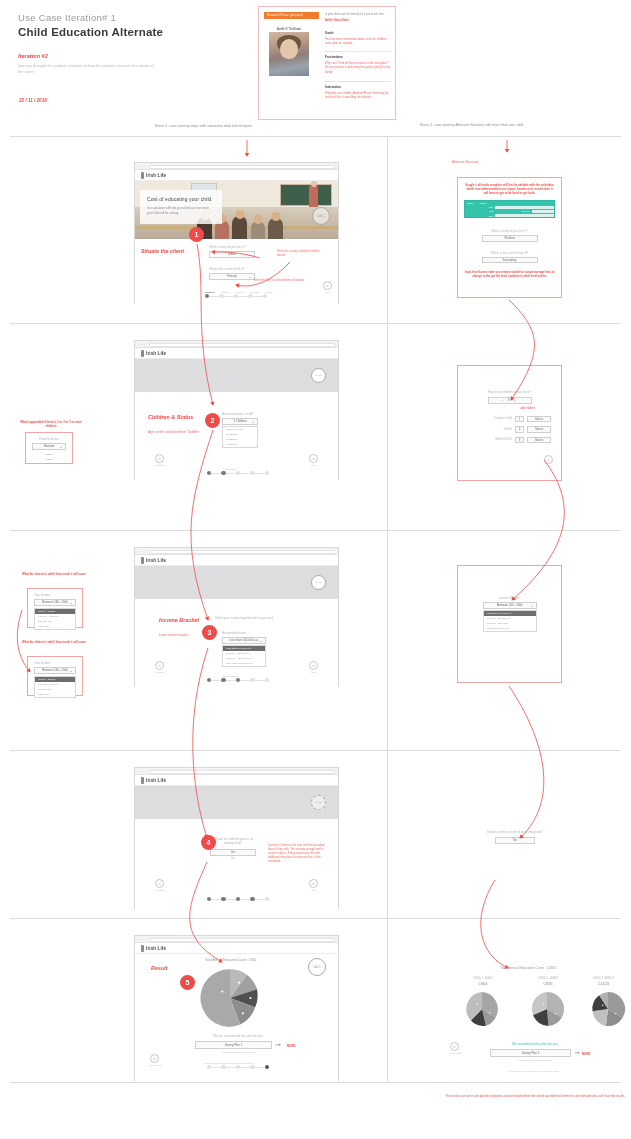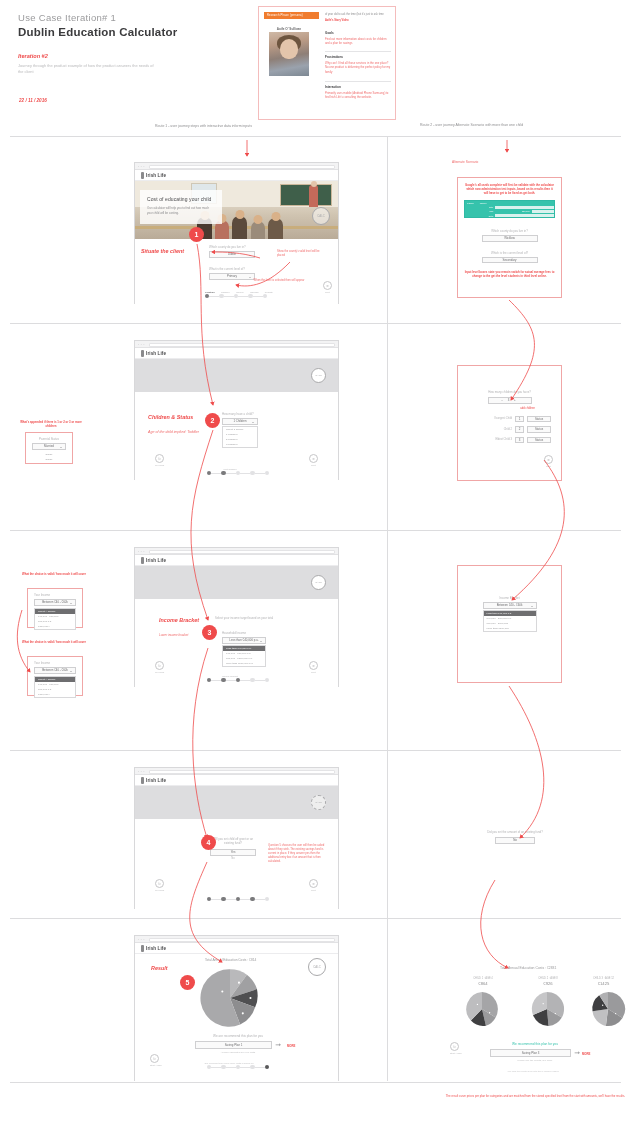--- a/index.html
+++ b/index.html
@@ -108,21 +108,21 @@
   svg.flow { position:absolute; left:0; top:0; width:631px; height:1139px; pointer-events:none; z-index:4; }
   .footer-note { position:absolute; left:443px; top:1094px; width:185px; text-align:center; font-size:2.8px; color:#ef4b4b; line-height:1.6; }
 </style>
 </head>
 <body>
 
 <div class="page">
 
   <div class="hdr">
     <div class="hdr-kicker">Use Case  Iteration# 1</div>
-    <div class="hdr-title">Dublin Education Calculator</div>
+    <div class="hdr-title">Child Education Alternate</div>
     <div class="hdr-iter">Iteration #2</div>
     <div class="hdr-sub">Journey through the product example of how the product answers the needs of the client</div>
     <div class="hdr-date">22 / 11 / 2016</div>
   </div>
 
   <div class="persona">
     <div class="persona-tag">
       <span>Research Phase (persona)</span>
     </div>
     <div class="persona-quote">

